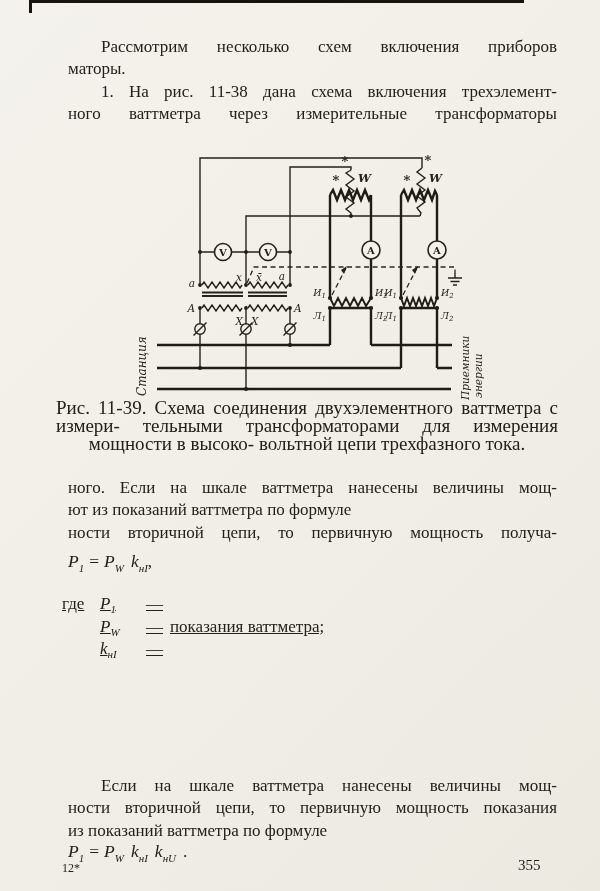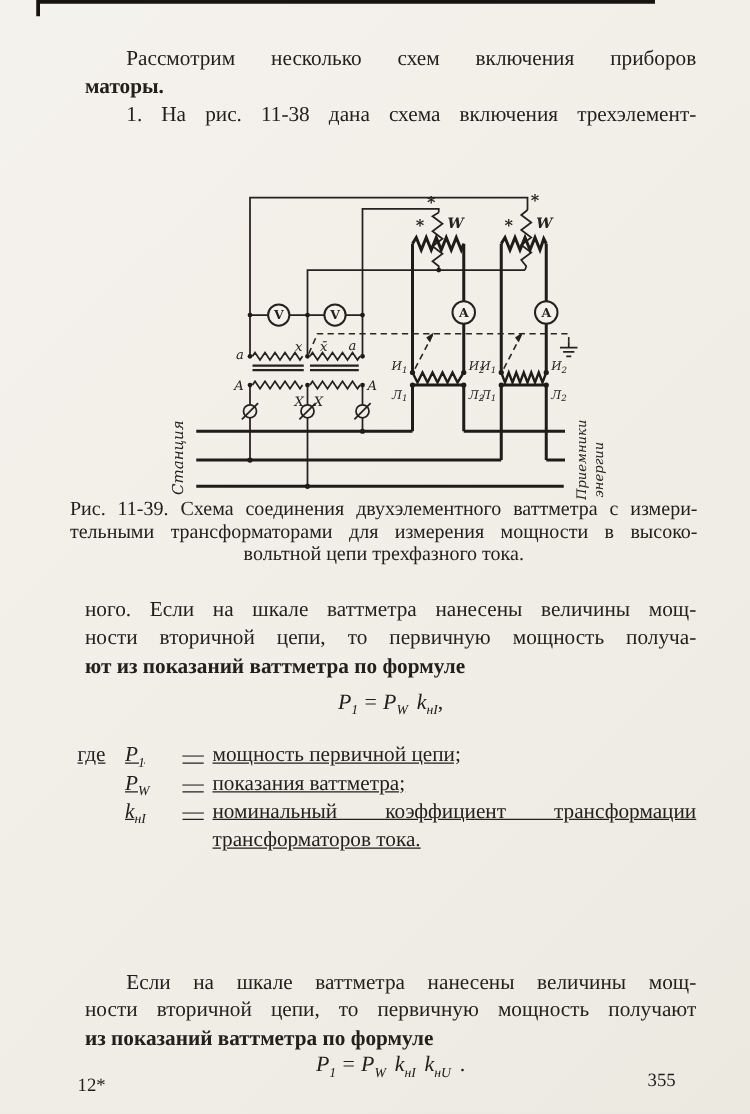--- a/index.html
+++ b/index.html
@@ -6,36 +6,36 @@
   .page{
     position:relative;width:600px;height:891px;margin:0 auto;
     background:linear-gradient(135deg,#f4f2ec 0%,#f1eee7 55%,#ece9e1 100%);
     font-family:"Liberation Serif","DejaVu Serif",serif;
     color:#23201c;overflow:hidden;
   }
   .edge-h{position:absolute;left:30px;top:0;width:494px;height:3px;background:#17130f;}
   .edge-v{position:absolute;left:29px;top:0;width:3px;height:13px;background:#17130f;}
   .tblock{position:absolute;left:68px;width:489px;font-size:17px;line-height:22.4px;}
   .line{text-align:justify;text-align-last:justify;white-space:normal;}
-  .line.last{text-align-last:left;font-weight:bold;}
+  .line.last{text-align-last:left;}
   .line.ind{text-indent:33px;}
   .caption{
     position:absolute;left:56px;top:399px;width:502px;
-    font-size:16px;line-height:18px;text-align:justify;text-align-last:center;
+    font-size:19px;line-height:18px;text-align:justify;text-align-last:center;
   }
-  .formula{position:absolute;left:68px;width:489px;font-size:17.5px;text-align:center;}
+  .formula{position:absolute;left:68px;width:489px;font-size:17.5px;text-align:left;}
   .fv{font-style:italic;}
   sub{font-size:11px;font-style:italic;line-height:0;}
   .feq{margin:0 5px;}
   .fgap{display:inline-block;width:7px;}
   .gloss{position:absolute;left:62px;top:593px;width:495px;font-size:17px;line-height:22.5px;text-decoration:underline;}
   .grow{display:grid;grid-template-columns:38px 46px 24px 1fr;align-items:baseline;}
   .gdesc{text-align:justify;text-align-last:left;}
   .gterm{font-style:italic;}
-  .footer-l{position:absolute;left:62px;top:861px;font-size:15px;}
+  .footer-l{position:absolute;left:62px;top:861px;font-size:12px;}
   .footer-r{position:absolute;left:518px;top:857px;font-size:15px;}
   svg text{fill:#25211c;font-family:"DejaVu Serif","Liberation Serif",serif;}
   .dlab{font-style:italic;font-size:10.5px;}
   .dlab-s{font-style:italic;font-size:9.5px;}
   .mlet{font-size:10px;font-weight:bold;}
   .star{font-size:13px;font-weight:bold;}
   .wlab{font-style:italic;font-size:11.5px;font-weight:bold;}
   .vert{font-style:italic;font-size:12px;}
   .vert2{font-style:italic;font-size:10.5px;}
 </style>
@@ -43,20 +43,21 @@
 <body>
 
 <div class="page">
   <div class="edge-h"></div>
   <div class="edge-v"></div>
 
   <div class="tblock" style="top:36px">
     <div class="line ind">Рассмотрим несколько схем включения    приборов</div>
     <div class="line last">маторы.</div>
     <div class="line ind">1. На рис. 11-38 дана схема включения трехэлемент-</div>
+    <div class="line">ного ваттметра через  измерительные  трансформаторы</div>
   </div>
 
   <svg style="position:absolute;left:95px;top:155px" width="420" height="245" viewBox="0 0 420 245">
 
     <g stroke="#25211c" stroke-width="1.4" fill="none">
       <path d="M105 130 V3 H327 V13"></path>
       <path d="M195 130 V12 H256 V15"></path>
       <path d="M151 130 V61 H325"></path>
       <path d="M105 97 H195"></path>
 
@@ -178,53 +179,51 @@
   </svg>
 
   <div class="caption">
     <span>Рис. 11-39. Схема соединения двухэлементного ваттметра с измери-</span>
     <span>тельными трансформаторами для измерения мощности в высоко-</span>
     <span>вольтной цепи трехфазного тока.</span>
   </div>
 
   <div class="tblock" style="top:477px">
     <div class="line">ного. Если на шкале ваттметра нанесены величины мощ-</div>
+    <div class="line last">ют из показаний ваттметра по формуле</div>
     <div class="line">ности вторичной цепи, то первичную мощность получа-</div>
-    <div class="line last">ют из показаний ваттметра по формуле</div>
   </div>
 
   <div class="formula" style="top:551px">
     <span class="fv">P</span><sub>1</sub><span class="feq">=</span><span class="fv">P</span><sub>W</sub><span class="fgap"></span><span class="fv">k</span><sub>нI</sub><span>,</span>
   </div>
 
   <div class="gloss">
     <div class="grow">
       <span>где</span>
       <span class="gterm"><span>P</span><sub>1</sub></span>
       <span>—</span>
-      <span class="gdesc">мощность первичной цепи;</span>
     </div>
     <div class="grow">
       <span></span>
       <span class="gterm"><span>P</span><sub>W</sub></span>
       <span>—</span>
       <span class="gdesc">показания ваттметра;</span>
     </div>
     <div class="grow">
       <span></span>
       <span class="gterm"><span>k</span><sub>нI</sub></span>
       <span>—</span>
-      <span class="gdesc">номинальный  коэффициент  трансформации трансформаторов тока.</span>
     </div>
   </div>
 
 
   <div class="tblock" style="top:775px">
     <div class="line ind">Если на шкале ваттметра нанесены величины мощ-</div>
-    <div class="line">ности вторичной цепи, то первичную мощность получают</div>
+    <div class="line">ности вторичной цепи, то первичную мощность показания</div>
     <div class="line last">из показаний ваттметра по формуле</div>
   </div>
 
   <div class="formula" style="top:841px">
     <span class="fv">P</span><sub>1</sub><span class="feq">=</span><span class="fv">P</span><sub>W</sub><span class="fgap"></span><span class="fv">k</span><sub>нI</sub><span class="fgap"></span><span class="fv">k</span><sub>нU</sub><span class="fgap"></span><span>.</span>
   </div>
 
   <div class="footer-l">12*</div>
   <div class="footer-r">355</div>
 </div>

